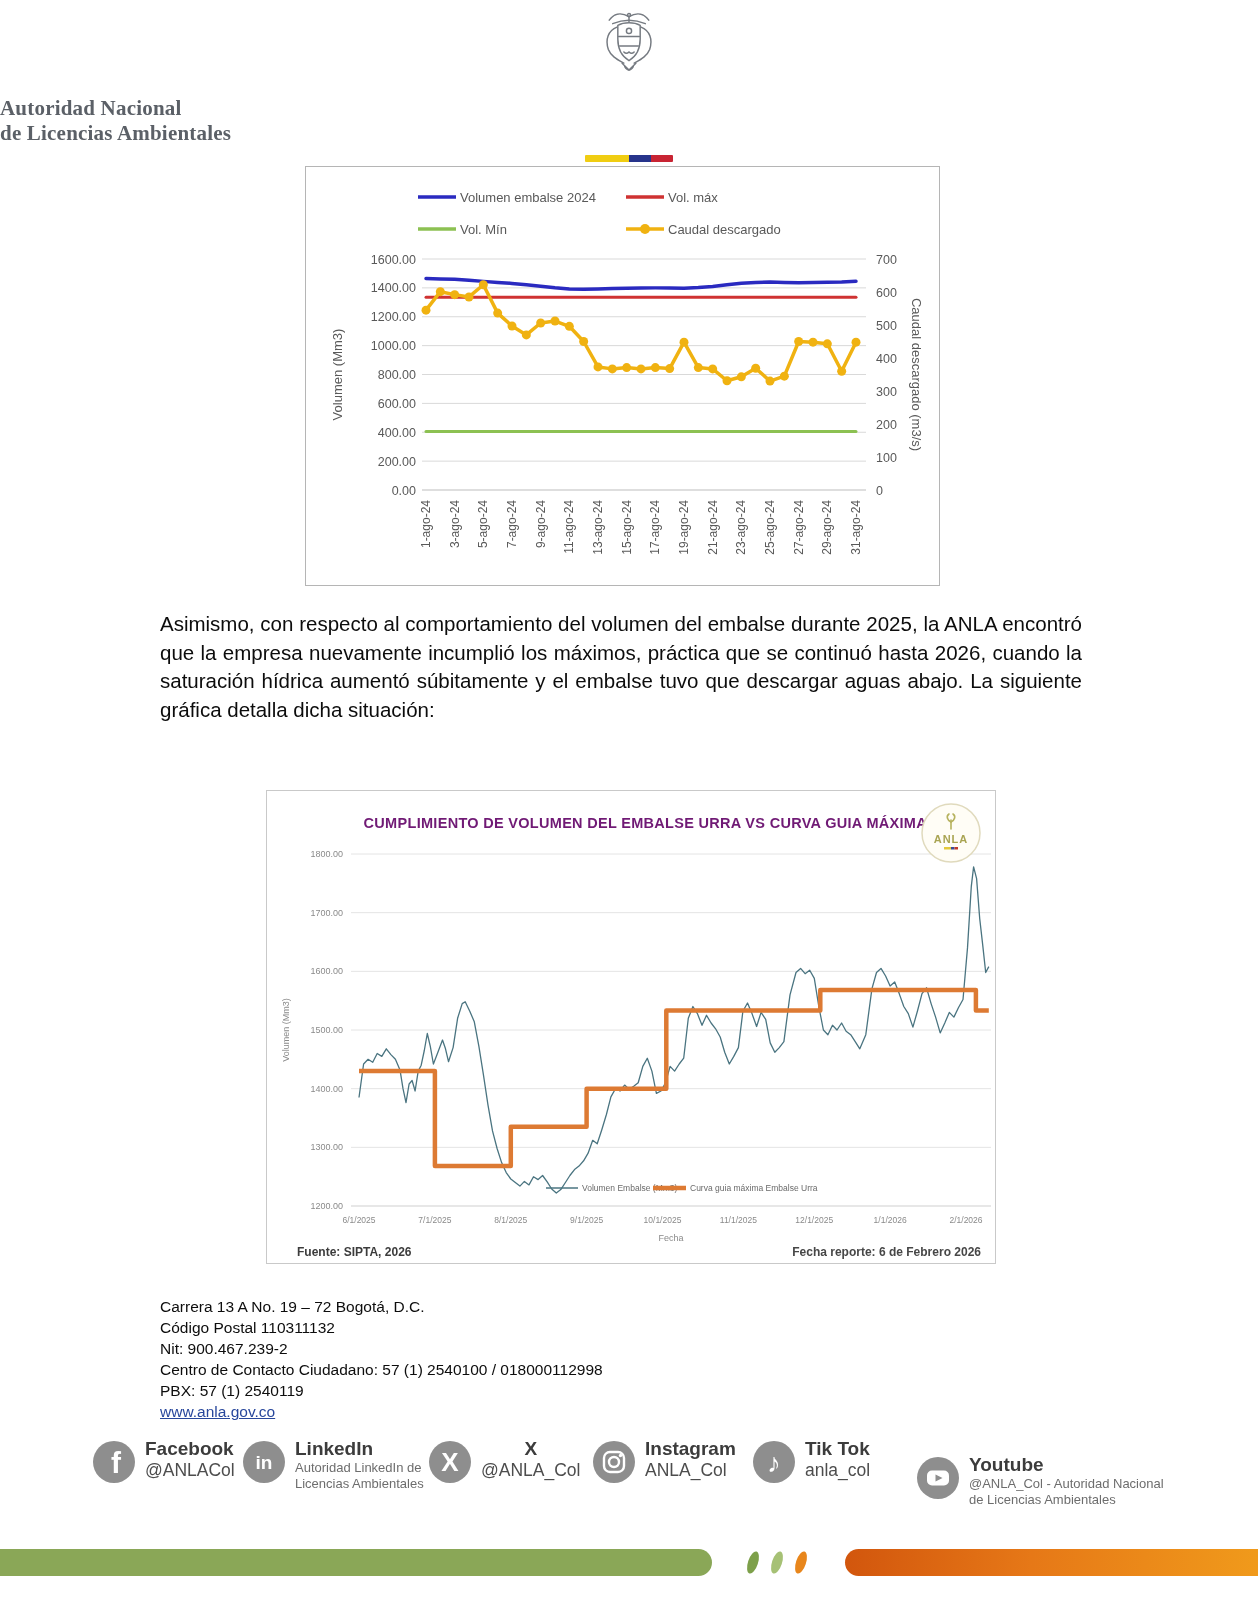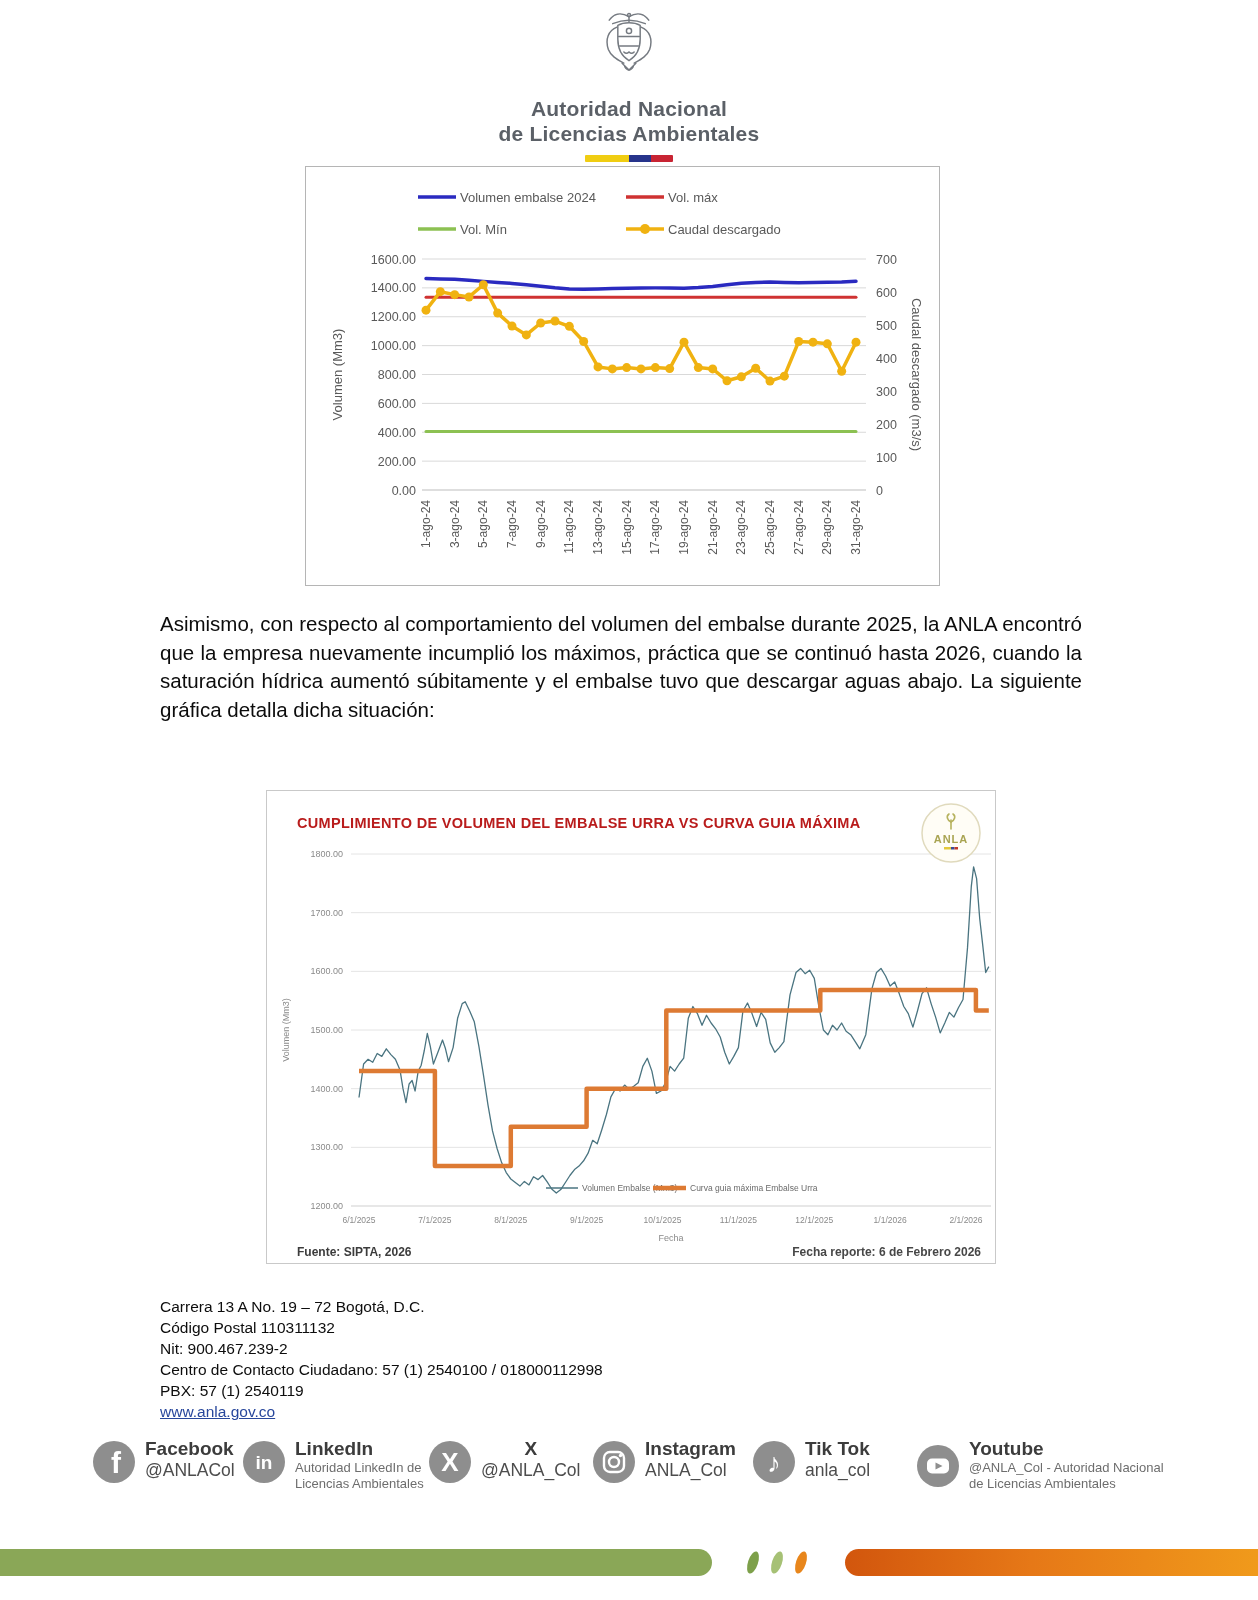--- a/index.html
+++ b/index.html
@@ -1,42 +1,42 @@
 <!DOCTYPE html>
 <html><head>
 <meta charset="utf-8">
 <style>
   * { margin:0; padding:0; box-sizing:border-box; }
   body { background:#ffffff; font-family:"Liberation Sans", sans-serif; }
   .page { position:relative; width:1258px; height:1600px; background:#ffffff; overflow:hidden; }
 
   
-  .header { position:absolute; top:8px; left:0; width:100%; text-align:center; }
+  .header { position:absolute; top:8px; left:0; width:100%; text-align:left;font-family:Liberation Serif, serif; }
   .emblem { display:block; margin:0 auto; width:86px; height:88px; }
   .org-name { color:#5b6067; font-weight:bold; font-size:21px; line-height:25px; letter-spacing:0.2px; }
   .flagbar { width:88px; height:7px; margin:9px auto 0 auto; display:flex; border-radius:1px; overflow:hidden; }
   .flagbar .fy { width:50%; background:#f0cd12; }
   .flagbar .fb { width:25%; background:#27348b; }
   .flagbar .fr { width:25%; background:#c82433; }
 
   
   .chart1-box { position:absolute; left:305px; top:166px; width:635px; height:420px;
                 border:1px solid #b5b5b5; background:#fff; }
   .chart1-box svg { width:633px; height:418px; display:block; }
   svg text { font-family:"Liberation Sans", sans-serif; }
 
   
   .para { position:absolute; left:160px; top:610px; width:922px; font-size:20.5px;
           line-height:28.5px; color:#0c0c0c; text-align:justify; }
 
   
   .chart2-box { position:absolute; left:266px; top:790px; width:730px; height:474px;
                 border:1px solid #c9c9c9; background:#fff; }
-  .c2-title { position:absolute; top:24px; left:30px; width:630px; text-align:left;
-              font-size:14.5px; font-weight:bold; color:#b91c1c; letter-spacing:0.3px; }
+  .c2-title { position:absolute; top:24px; left:30px; width:630px; text-align:right;
+              font-size:14.5px; font-weight:bold; color:#701a75; letter-spacing:0.3px; }
   .anla-badge { position:absolute; top:10px; right:12px; width:64px; height:64px; }
   .chart2-box svg.plot { position:absolute; left:0; top:0; width:728px; height:472px; }
   .c2-fuente { position:absolute; top:454px; left:30px; width:660px; text-align:left;
                font-size:12px; font-weight:bold; color:#3c3c3c; }
   .c2-reporte { position:absolute; top:454px; right:14px; font-size:12px; font-weight:bold; color:#474747; }
 
   
   .contact { position:absolute; left:160px; top:1296px; font-size:15.5px; line-height:21px; color:#0d0d0d; }
   .contact .weblink { color:#28479c; text-decoration:underline; cursor:pointer; }
 
@@ -302,21 +302,21 @@
       <svg class="sicon" viewBox="0 0 44 44">
         <circle cx="22" cy="22" r="21" fill="#8e8e8e"></circle>
         <text x="22" y="32" text-anchor="middle" font-size="27" font-weight="bold" fill="#ffffff">♪</text>
       </svg>
       <div class="stext">
         <div class="sname">Tik Tok</div>
         <div class="shandle">anla_col</div>
       </div>
     </div>
 
-    <div class="social-item" style="left:916px; top:6px;align-items:center;">
+    <div class="social-item" style="left:916px; top:22px;">
       <svg class="sicon" viewBox="0 0 44 44">
         <circle cx="22" cy="22" r="21" fill="#8e8e8e"></circle>
         <rect x="11" y="14.5" width="22" height="15" rx="5" fill="#ffffff"></rect>
         <path d="M19.5,18.5 L26.5,22 L19.5,25.5 Z" fill="#8e8e8e"></path>
       </svg>
       <div class="stext">
         <div class="sname">Youtube</div>
         <div class="shandle small wide">@ANLA_Col - Autoridad Nacional de Licencias  Ambientales</div>
       </div>
     </div>

